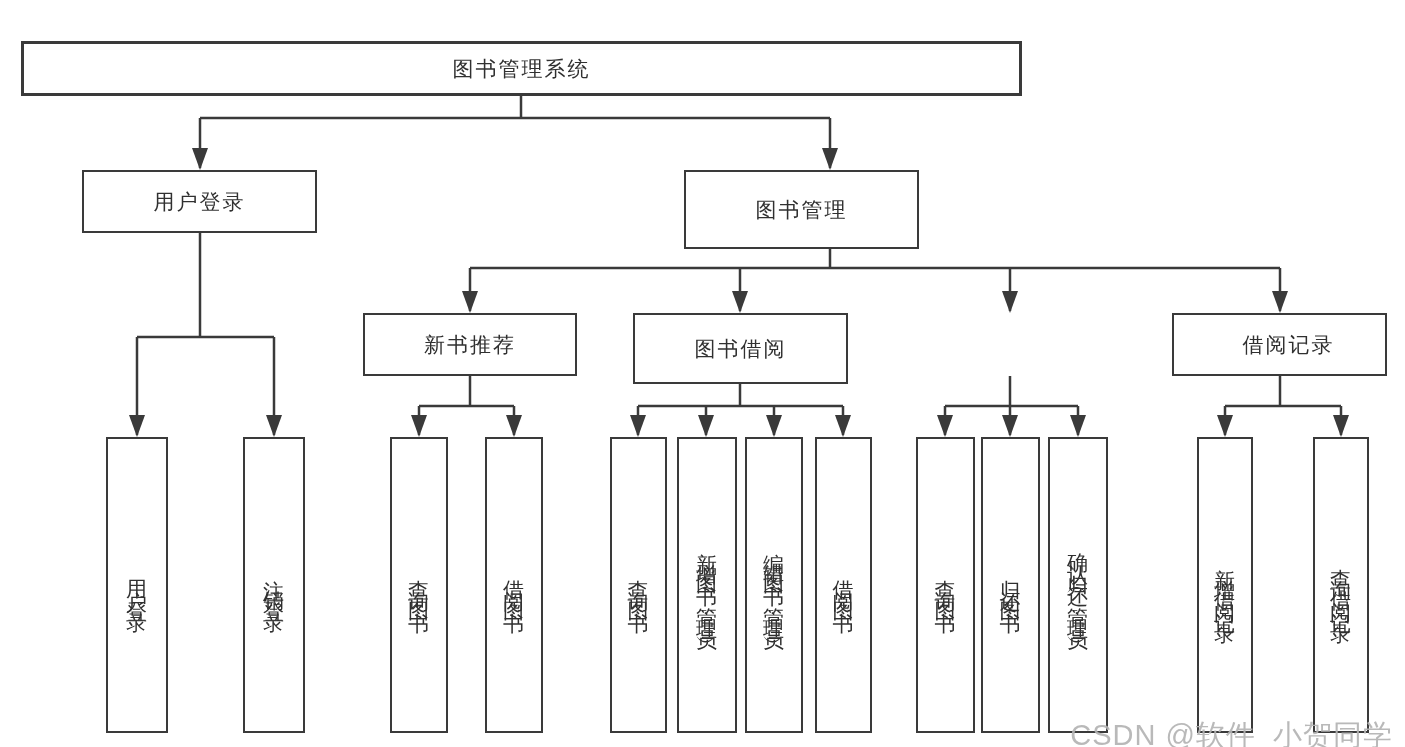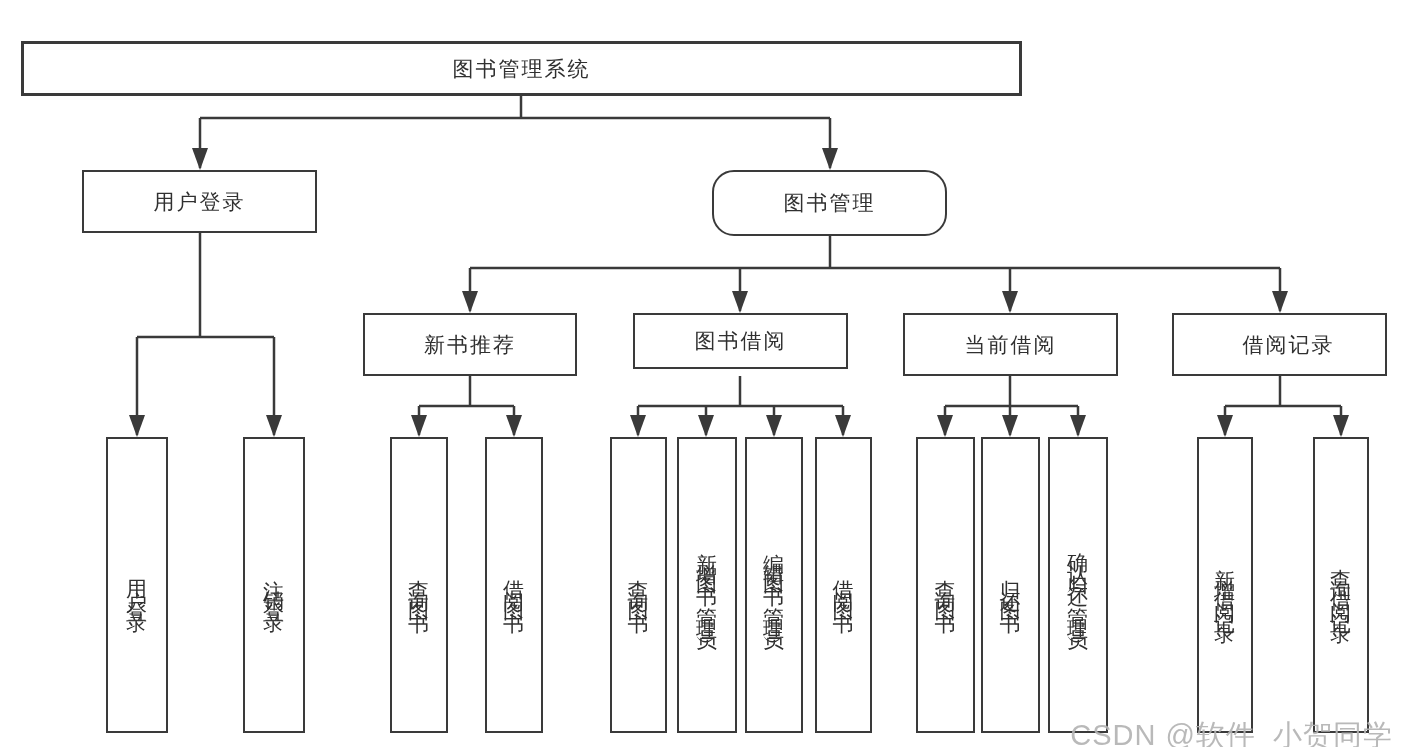--- a/index.html
+++ b/index.html
@@ -102,32 +102,29 @@
     </g>
   </svg>
 
   <div class="box root-box" style="left:21px;top:13px;width:1001px;height:55px;margin-top:28px;">
     <span class="h-label">图书管理系统</span>
   </div>
 
   <div class="box" style="left:82px;top:170px;width:235px;height:63px;">
     <span class="h-label">用户登录</span>
   </div>
-  <div class="box" style="left:712px;top:170px;width:235px;height:66px;border-radius:22px;">
+  <div class="box" style="left:684px;top:170px;width:235px;height:79px;">
     <span class="h-label">图书管理</span>
   </div>
 
   <div class="box" style="left:363px;top:313px;width:214px;height:63px;">
     <span class="h-label">新书推荐</span>
   </div>
-  <div class="box" style="left:633px;top:313px;width:215px;height:56px;">
+  <div class="box" style="left:633px;top:313px;width:215px;height:71px;">
     <span class="h-label">图书借阅</span>
-  </div>
-  <div class="box" style="left:903px;top:313px;width:215px;height:63px;">
-    <span class="h-label">当前借阅</span>
   </div>
   <div class="box" style="left:1172px;top:313px;width:215px;height:63px;padding-left:18px;">
     <span class="h-label">借阅记录</span>
   </div>
 
   <div class="box v-box" style="left:106px;top:437px;width:62px;height:296px;">
     <span class="v-label">用户登录</span>
   </div>
   <div class="box v-box" style="left:243px;top:437px;width:62px;height:296px;">
     <span class="v-label">注销登录</span>

